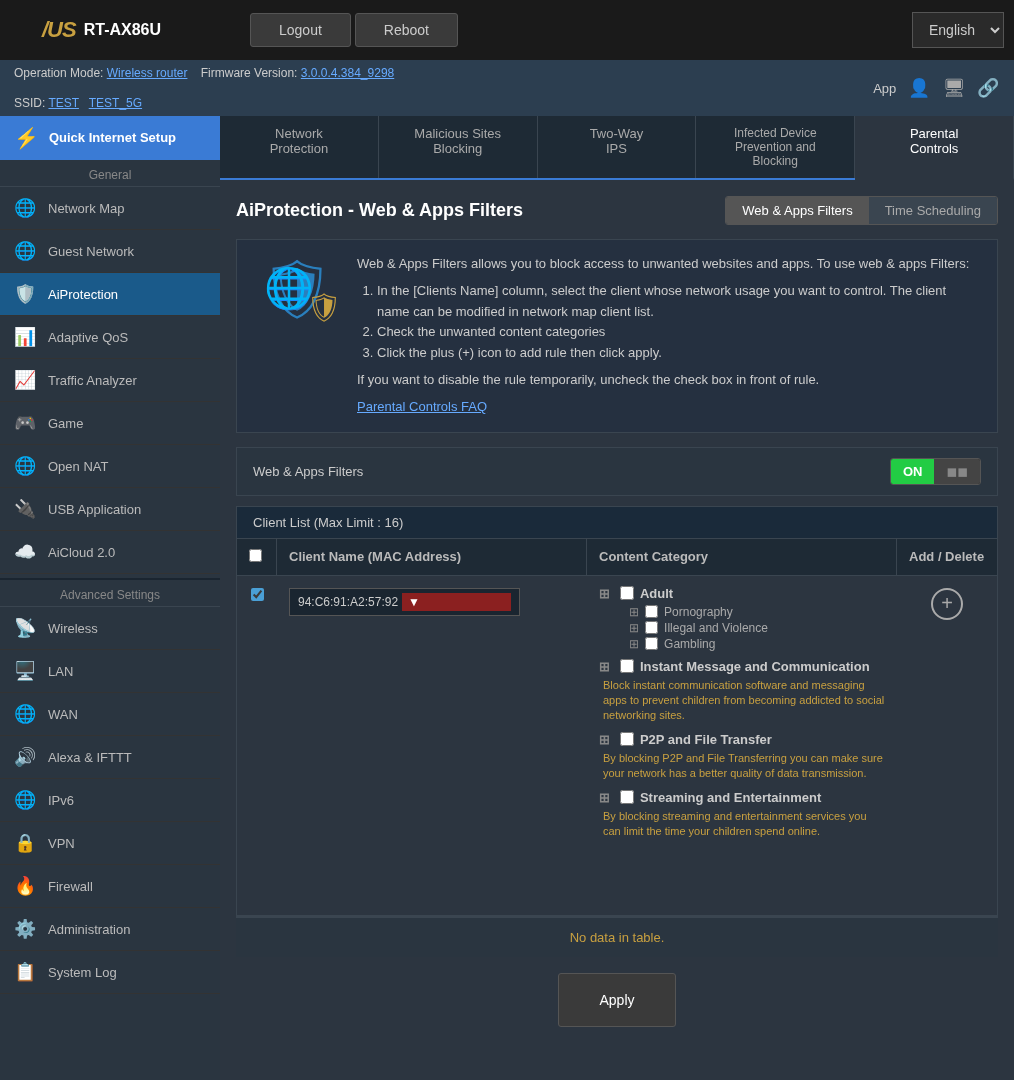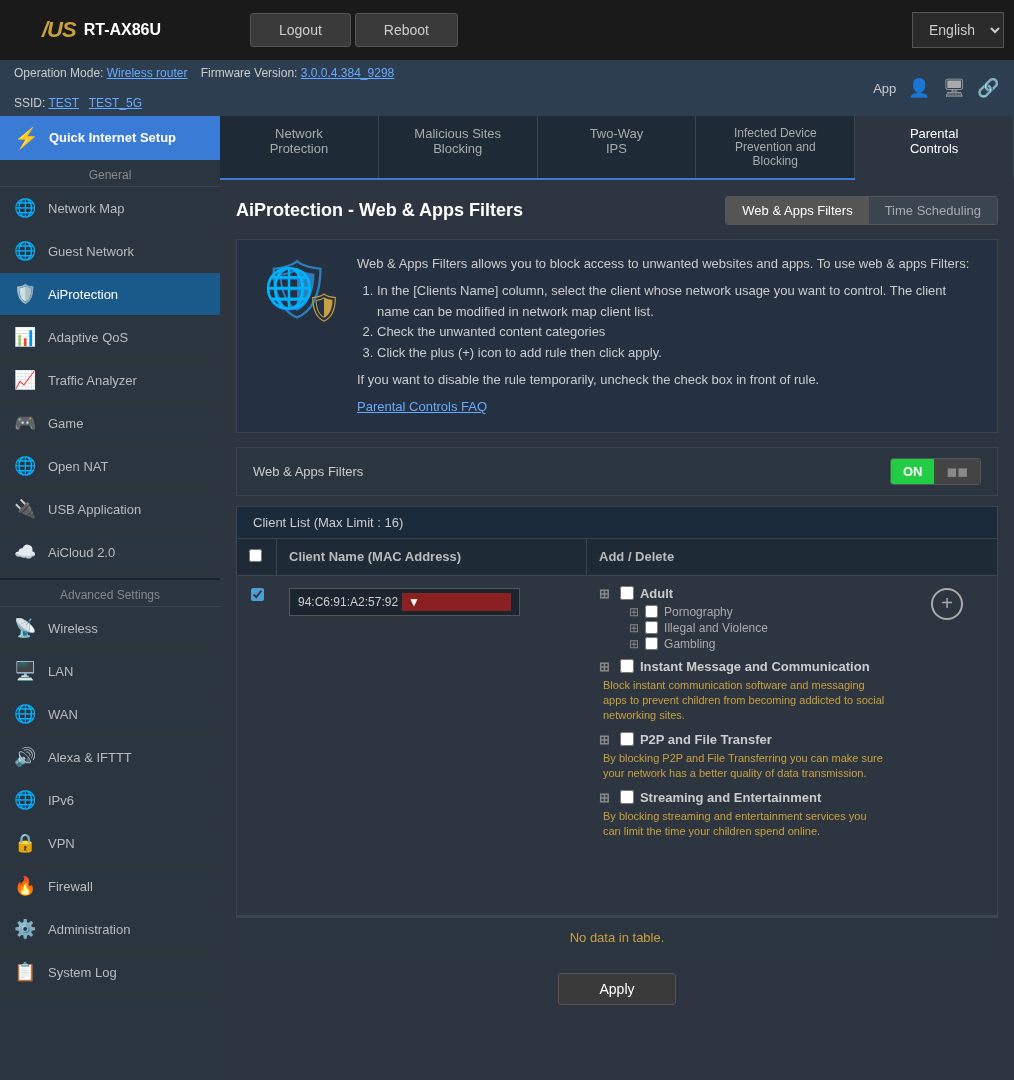--- a/index.html
+++ b/index.html
@@ -91,21 +91,21 @@
     .cat-expand { color: #888; cursor: pointer; margin-right: 4px; }
     .cat-sub { padding-left: 30px; margin-bottom: 2px; }
     .cat-sub-item { display: flex; align-items: center; gap: 6px; font-size: 12px; color: #aaa; margin-bottom: 2px; }
     .cat-desc { font-size: 11px; color: #c8a040; margin-top: 2px; margin-left: 4px; line-height: 1.4; }
 
     .add-btn { width: 32px; height: 32px; border-radius: 50%; border: 2px solid #aaa; background: transparent; color: #aaa; font-size: 20px; cursor: pointer; display: flex; align-items: center; justify-content: center; }
 
     .no-data { background: #2a3540; text-align: center; padding: 12px; color: #c8a040; font-size: 13px; border-top: 1px solid #3a4550; }
 
     .apply-row { text-align: center; padding: 16px; }
-    .apply-btn { background: #3a3a3a; color: #fff; border: 1px solid #555; padding: 7px 40px; font-size: 14px; cursor: pointer; border-radius: 3px; }
+    .apply-btn { background: #3a3a3a; color: #fff; border: 1px solid #555; padding: 18px 40px; font-size: 14px; cursor: pointer; border-radius: 3px; }
 
     
     input[type=checkbox] { accent-color: #4a9fd5; cursor: pointer; }
 
     
     .shield-icon-wrap { position: relative; display: inline-block; font-size: 56px; line-height: 1; }
     .globe-char { color: #3a8fd5; font-size: 40px; position: absolute; top: 8px; left: 4px; }
     .shield-char { color: #2a7fbd; font-size: 58px; }
     .shield-accent { color: #c8a040; font-size: 30px; position: absolute; bottom: -2px; right: -6px; }
   </style>
@@ -287,20 +287,21 @@
         </div>
       </div>
 
       <div class="client-list-header">Client List (Max Limit : 16)</div>
 
       <div class="table-wrap">
 
         <div class="table-head">
           <div class="th"><input type="checkbox" style=""></div>
           <div class="th">Client Name (MAC Address)</div>
+          <div class="th">Content Category</div>
           <div class="th">Add / Delete</div>
         </div>
 
         <div class="table-row">
 
           <div class="td-check">
             <input type="checkbox" checked="" style="accent-color: rgb(74, 159, 213);">
           </div>
 
           <div class="td-client">

